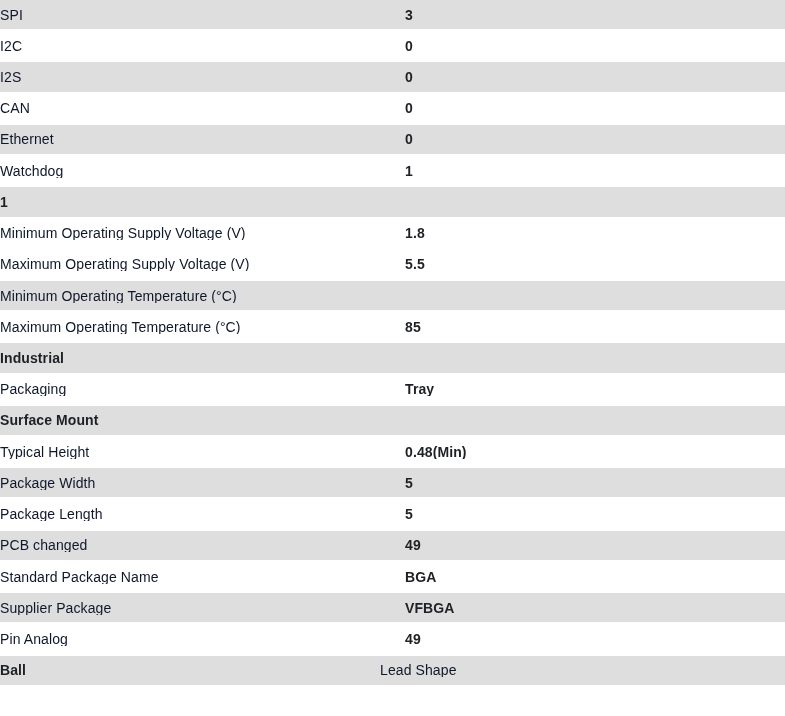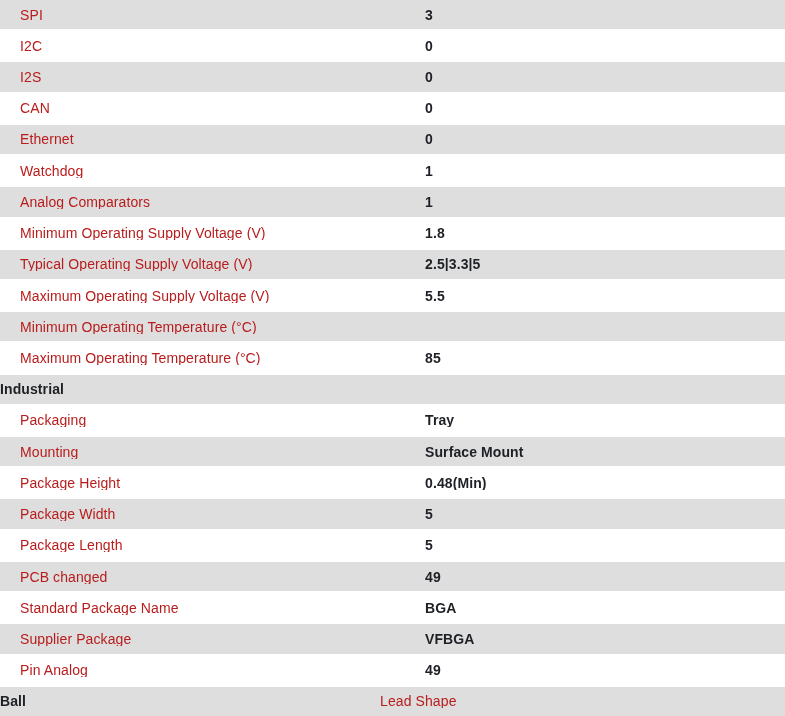--- a/index.html
+++ b/index.html
@@ -30,23 +30,22 @@
     line-height: 1;
     letter-spacing: 0.1px;
     white-space: nowrap;
     overflow: hidden;
   }
   .cell.label {
     box-sizing: border-box;
     width: 405px;
     flex: 0 0 405px;
     padding-left: 0;
-    color: #b91c1c;
+    color: #0f172a;
     font-weight: 400;
-    margin-left: 20px;
   }
   .cell.value {
     flex: 1 1 auto;
     color: #1d2025;
     font-weight: 700;
   }
 </style>
 </head>
 <body>
 
@@ -69,55 +68,49 @@
     </div>
     <div class="row alt">
       <div class="cell label">Ethernet</div>
       <div class="cell value">0</div>
     </div>
     <div class="row">
       <div class="cell label">Watchdog</div>
       <div class="cell value">1</div>
     </div>
     <div class="row alt">
-      <div class="cell label">Analog Comparators</div>
       <div class="cell value">1</div>
     </div>
     <div class="row">
       <div class="cell label">Minimum Operating Supply Voltage (V)</div>
       <div class="cell value">1.8</div>
-    </div>
-    <div class="row alt">
-      <div class="cell label">Typical Operating Supply Voltage (V)</div>
-      <div class="cell value">2.5|3.3|5</div>
     </div>
     <div class="row">
       <div class="cell label">Maximum Operating Supply Voltage (V)</div>
       <div class="cell value">5.5</div>
     </div>
     <div class="row alt">
       <div class="cell label">Minimum Operating Temperature (°C)</div>
     </div>
     <div class="row">
       <div class="cell label">Maximum Operating Temperature (°C)</div>
       <div class="cell value">85</div>
     </div>
     <div class="row alt">
       <div class="cell value">Industrial</div>
     </div>
     <div class="row">
       <div class="cell label">Packaging</div>
       <div class="cell value">Tray</div>
     </div>
     <div class="row alt">
-      <div class="cell label">Mounting</div>
       <div class="cell value">Surface Mount</div>
     </div>
     <div class="row">
-      <div class="cell label">Package Height</div>
+      <div class="cell label">Typical Height</div>
       <div class="cell value">0.48(Min)</div>
     </div>
     <div class="row alt">
       <div class="cell label">Package Width</div>
       <div class="cell value">5</div>
     </div>
     <div class="row">
       <div class="cell label">Package Length</div>
       <div class="cell value">5</div>
     </div>

